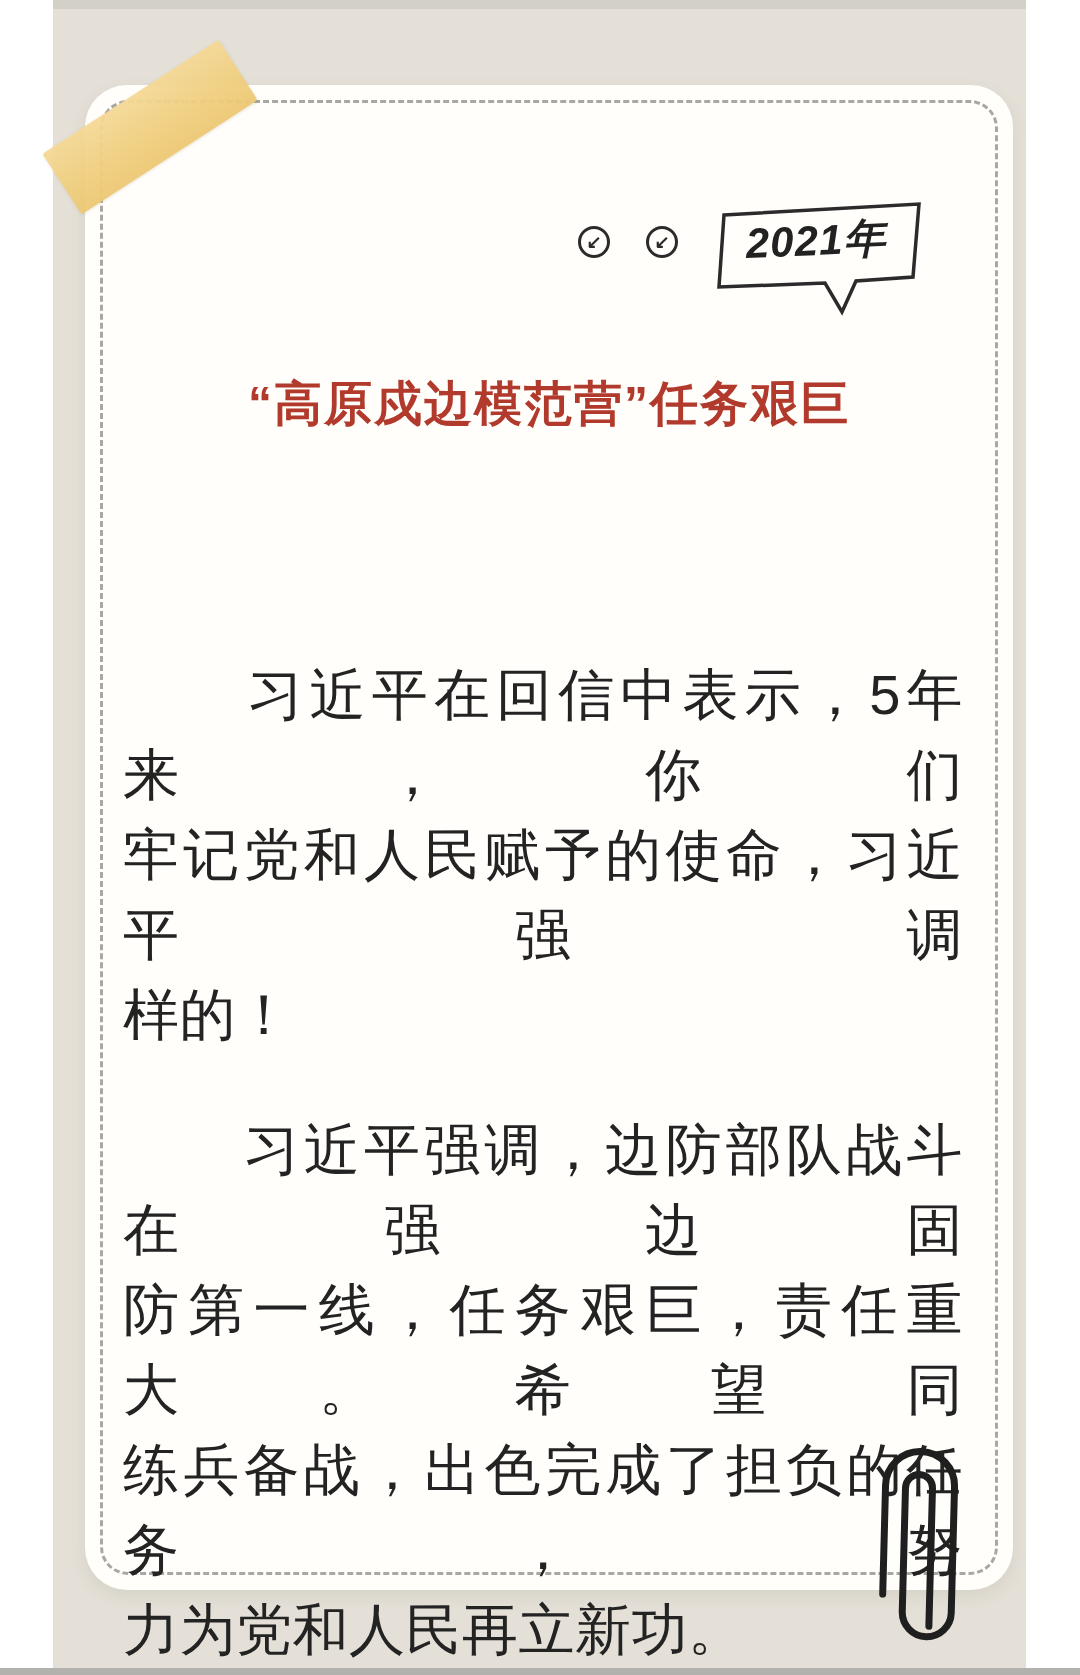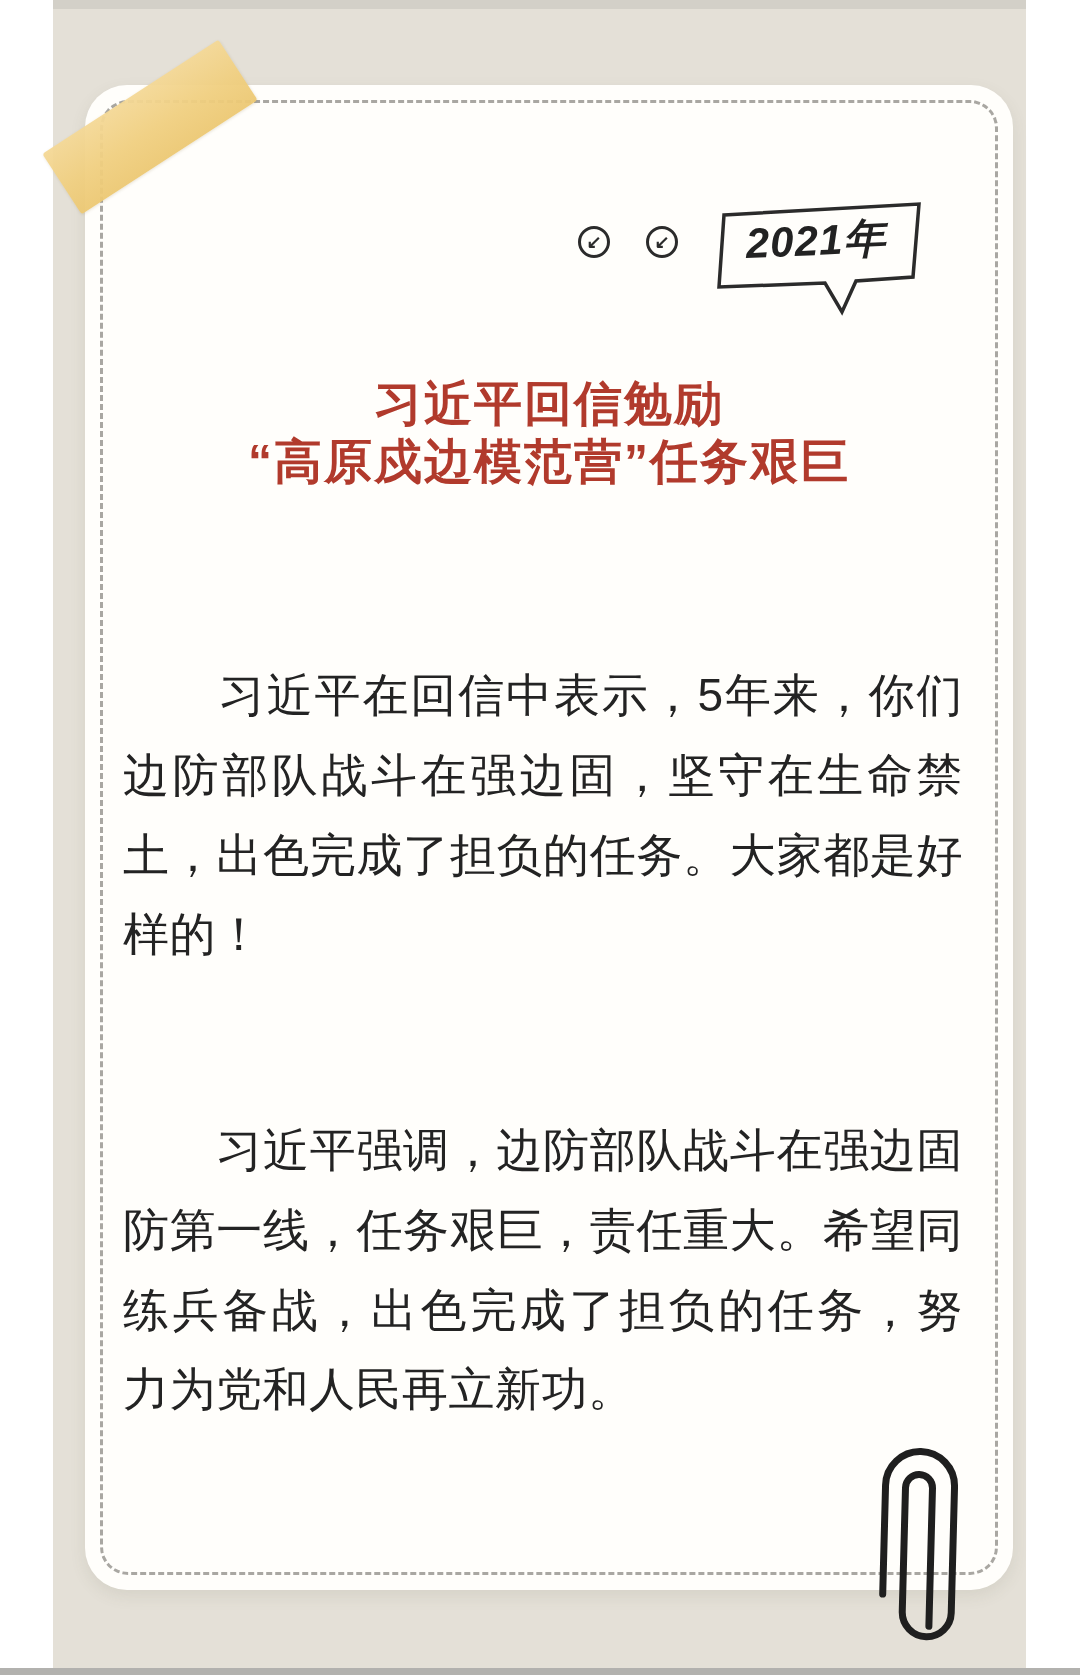--- a/index.html
+++ b/index.html
@@ -20,21 +20,21 @@
         border-radius:50%;box-sizing:border-box;display:flex;align-items:center;justify-content:center;
         font-size:18px;font-weight:bold;color:#2b2b2b;line-height:1;}
   .icon-a{left:493px;} .icon-b{left:561px;}
   .bubble{position:absolute;left:628px;top:112px;width:212px;height:120px;}
   .bubble svg{position:absolute;left:0;top:0;}
   .bubble-label{position:absolute;left:0;right:6px;top:16px;text-align:center;
         font-size:42px;font-weight:bold;font-style:italic;color:#222222;
         transform:rotate(-2.5deg);letter-spacing:1px;}
   .title{position:absolute;left:0;top:290px;width:100%;text-align:center;
         font-size:48px;line-height:58px;font-weight:bold;letter-spacing:2px;color:#b13a2c;}
-  .para{position:absolute;left:38px;width:840px;font-size:46px;line-height:80px;
+  .para{position:absolute;left:38px;width:840px;font-size:56px;line-height:80px;
         color:#232323;letter-spacing:0.5px;}
   .para-1{top:570px;} .para-2{top:1025px;}
   .bodyline{text-align:justify;text-align-last:justify;}
   .bodyline:last-child{text-align-last:left;font-family:Liberation Serif, serif;}
   .paperclip{position:absolute;left:825px;top:1440px;transform:rotate(1.5deg);}
 </style>
 </head>
 <body>
 
 <div class="stage" style="background: rgb(255, 255, 255);">
@@ -50,28 +50,26 @@
       <span class="circle-icon icon-b">↙</span>
 
       <div class="bubble">
         <svg width="212" height="120" viewBox="0 0 212 120">
           <polygon points="11,18 206,7 200,80 143,84 129,115 112,86 6,90" fill="#fffefb" stroke="#2b2b2b" stroke-width="3.5" stroke-linejoin="miter"></polygon>
         </svg>
         <div class="bubble-label">2021年</div>
       </div>
 
       <div class="title" style="color: rgb(177, 58, 44);">
-        <div>习近平回信勉励</div>
         <div>“高原戍边模范营”任务艰巨</div>
       </div>
 
       <div class="para para-1">
           <div class="bodyline">　　习近平在回信中表示，5年来，你们</div>
-          <div class="bodyline">边防部队战斗在强边固，坚守在生命禁</div>
-          <div class="bodyline">土，出色完成了担负的任务。大家都是好</div>
+          <div class="bodyline">牢记党和人民赋予的使命，习近平强调</div>
           <div class="bodyline">样的！</div>
         </div>
 
       <div class="para para-2">
           <div class="bodyline">　　习近平强调，边防部队战斗在强边固</div>
           <div class="bodyline">防第一线，任务艰巨，责任重大。希望同</div>
           <div class="bodyline">练兵备战，出色完成了担负的任务，努</div>
           <div class="bodyline">力为党和人民再立新功。</div>
         </div>
     </div>

